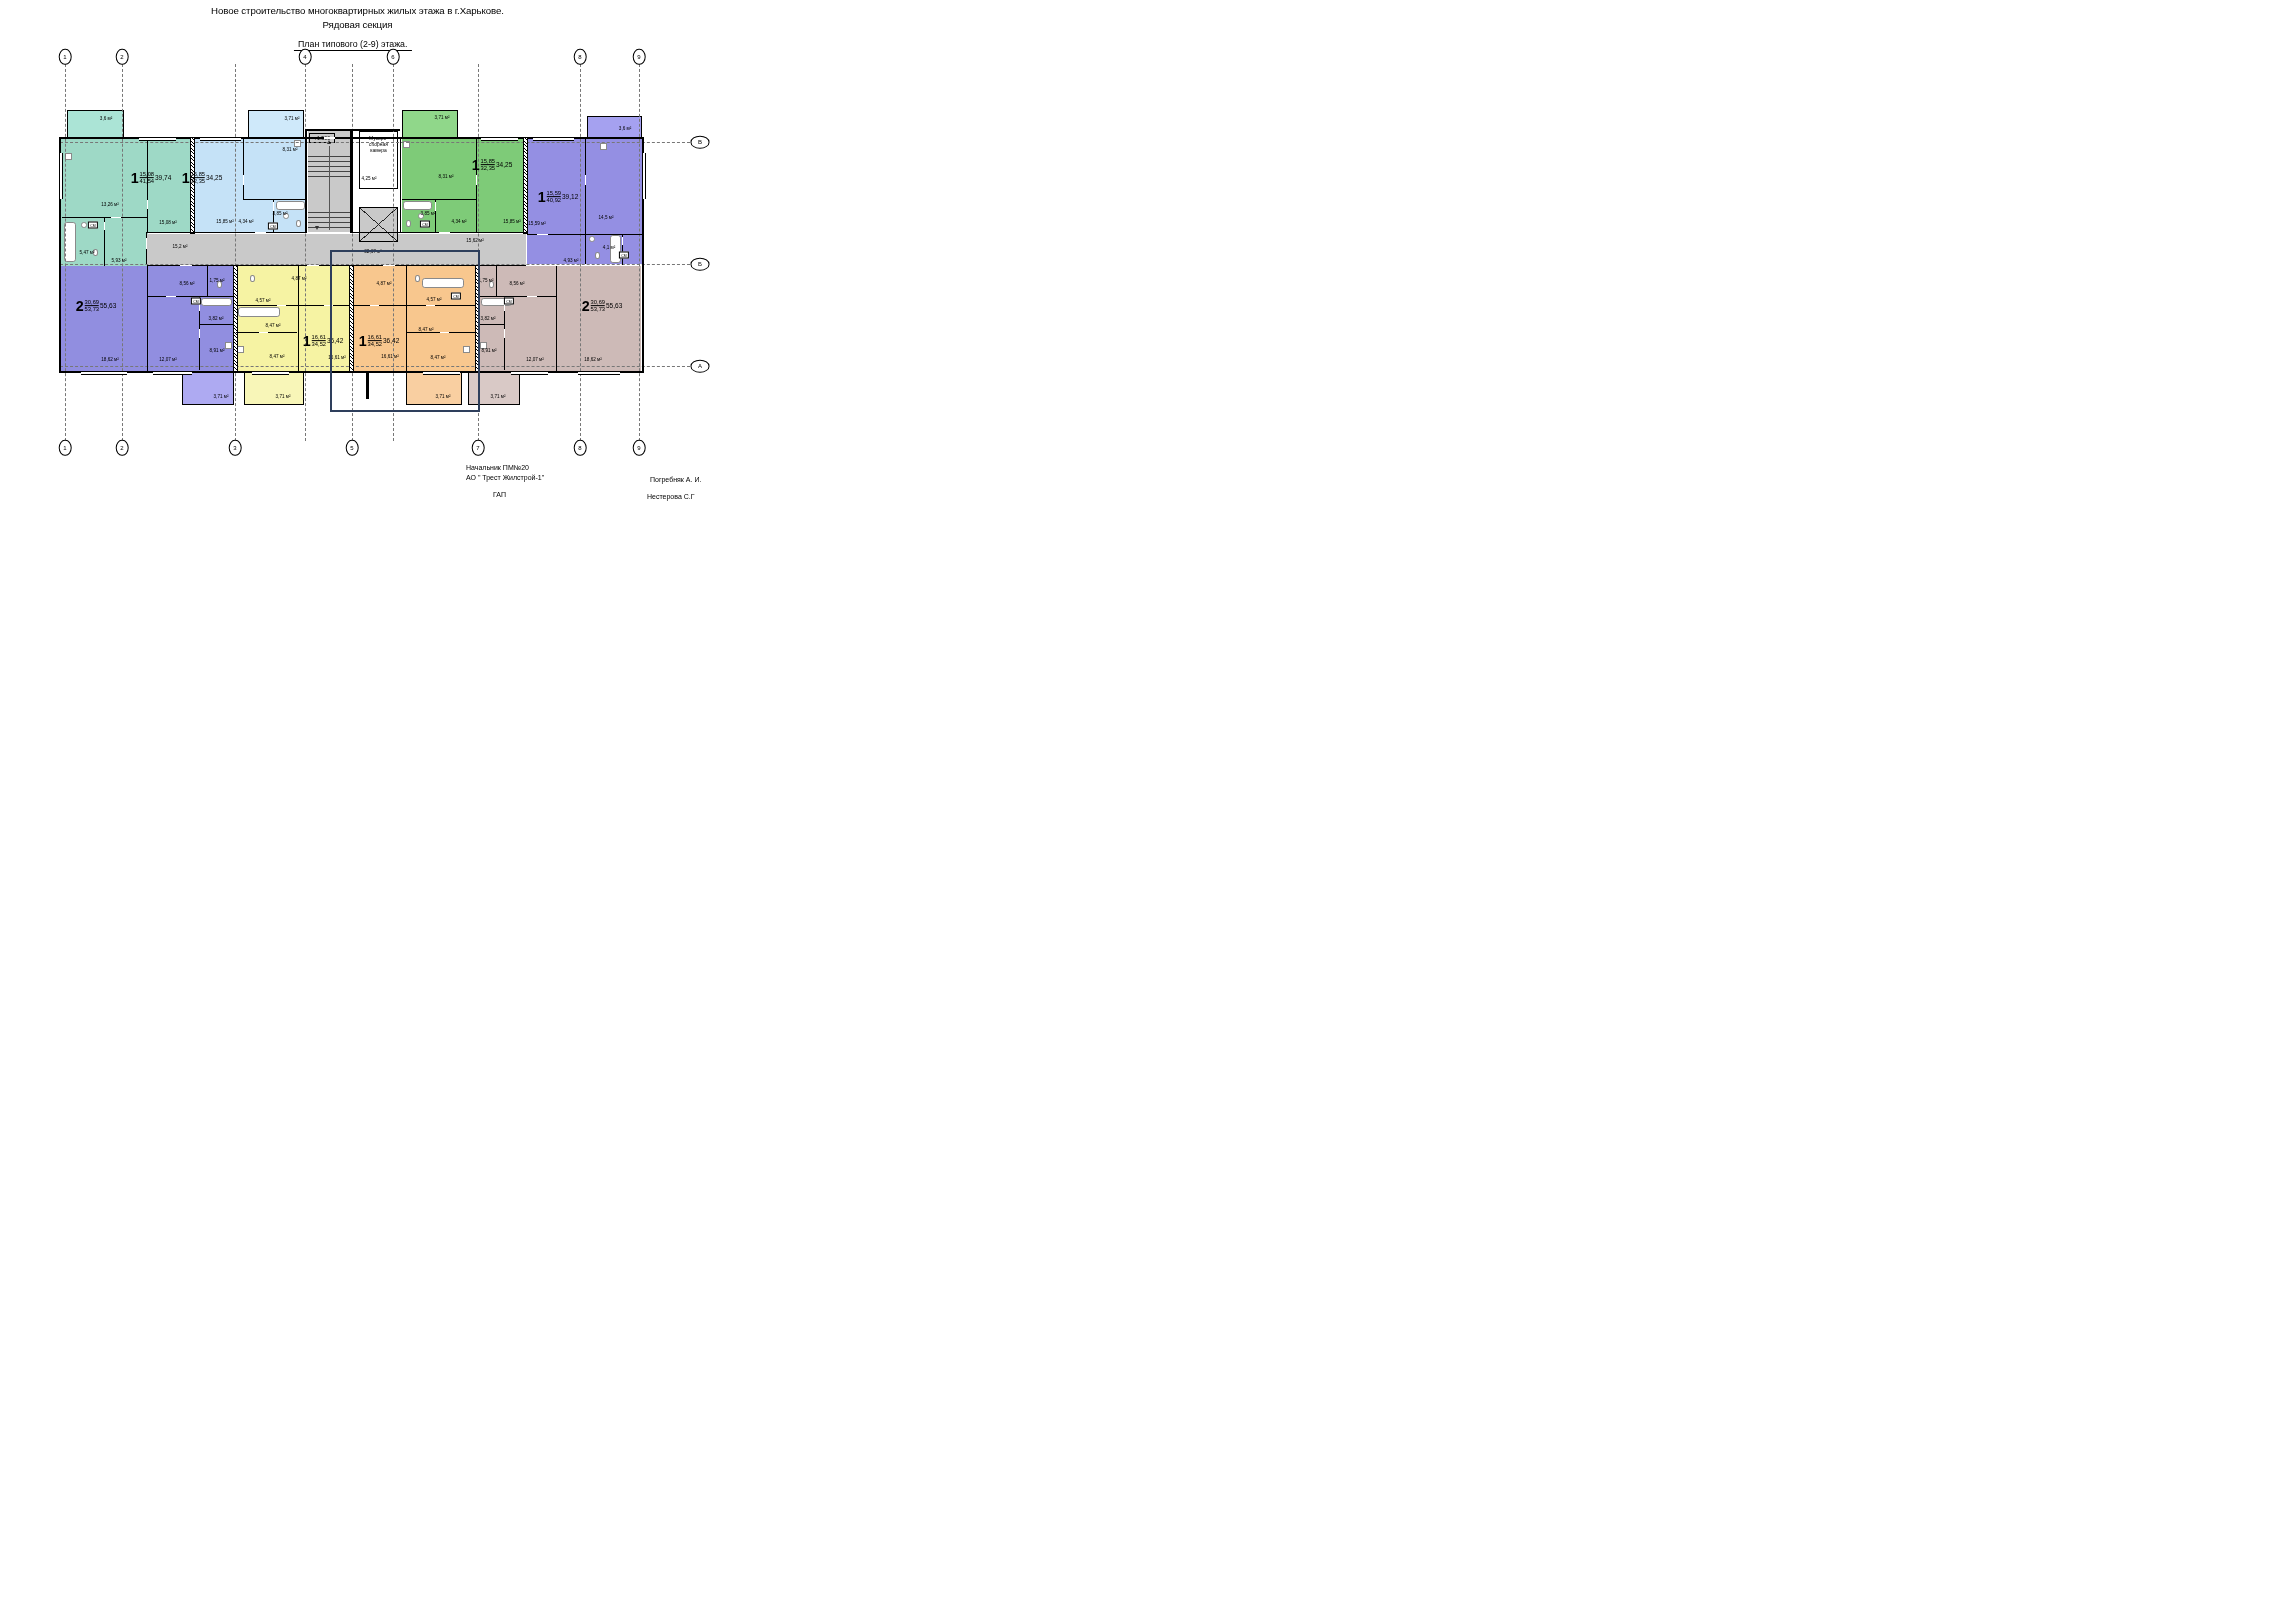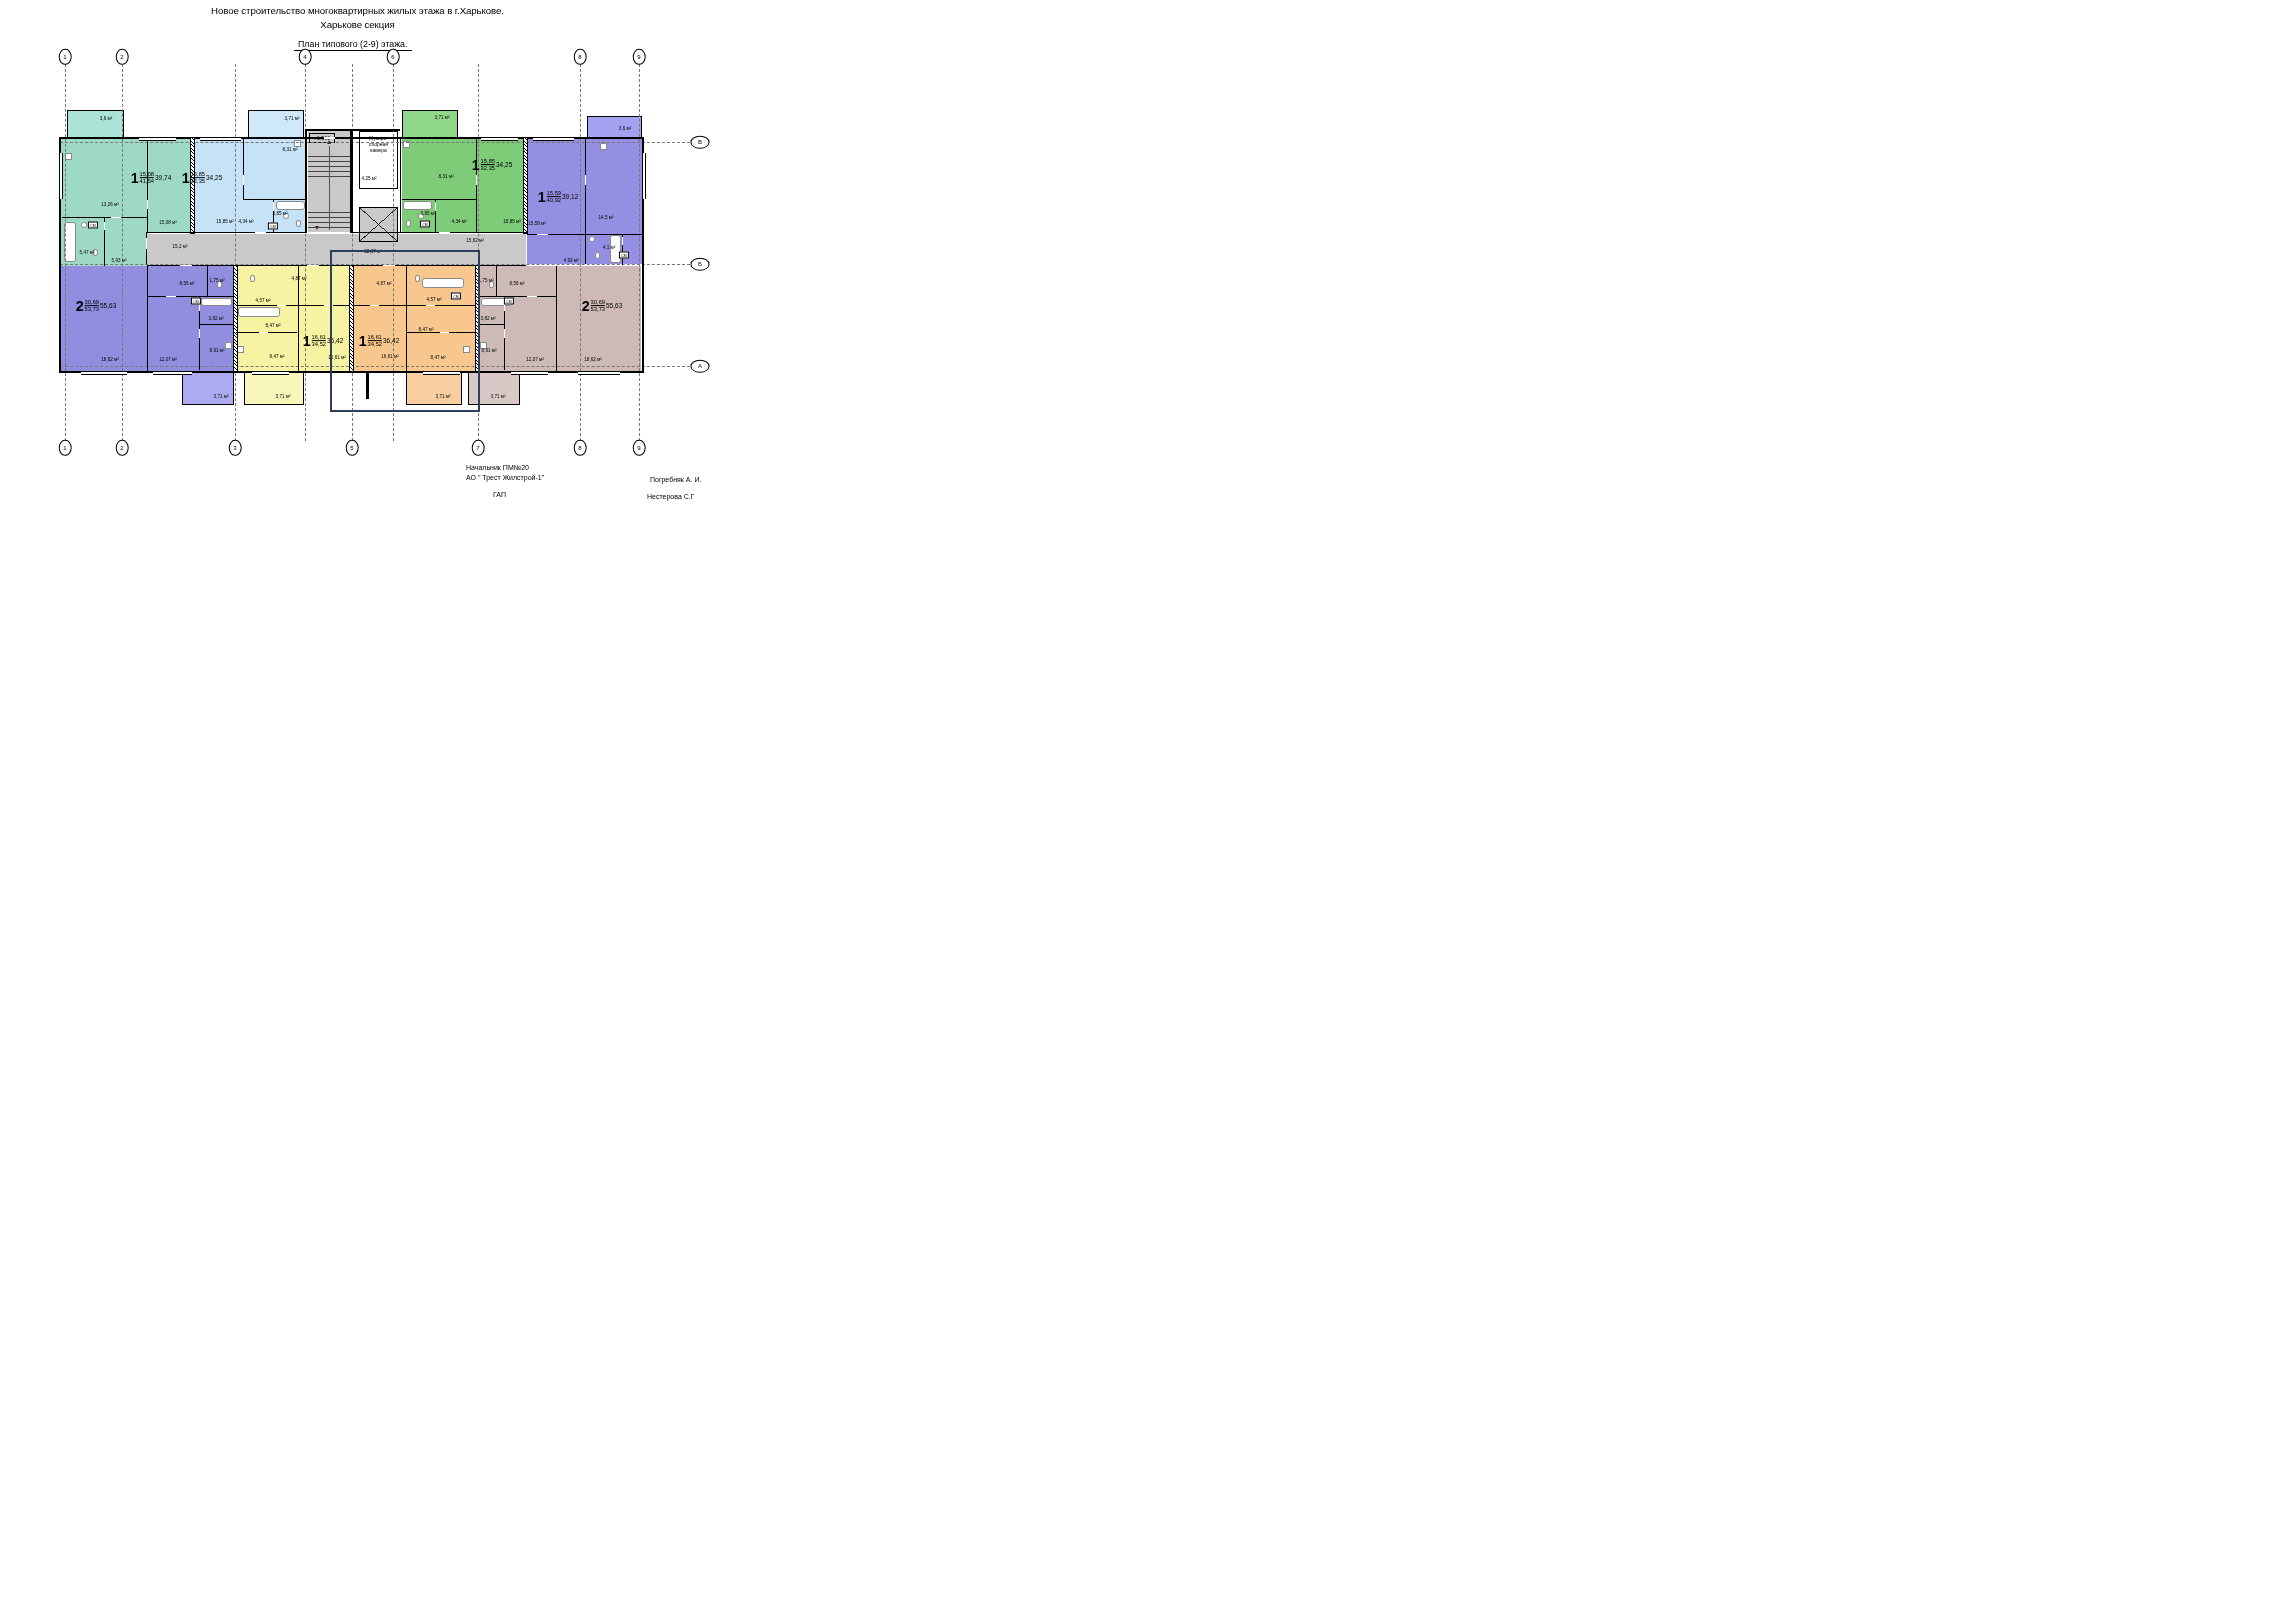--- a/index.html
+++ b/index.html
@@ -45,21 +45,21 @@
   .stove{background:#fff radial-gradient(circle at 28% 28%,#777 0.7px,transparent 1px),#fff radial-gradient(circle at 72% 28%,#777 0.7px,transparent 1px),#fff radial-gradient(circle at 28% 72%,#777 0.7px,transparent 1px),#fff radial-gradient(circle at 72% 72%,#777 0.7px,transparent 1px);}
   .elevation-box{position:absolute;border:0.5px solid #000;font-size:5.3px;display:flex;align-items:center;justify-content:center;z-index:7;}
   .sig{position:absolute;font-size:7px;white-space:nowrap;z-index:30;}
 </style>
 </head>
 <body>
 
 <div class="stage">
 
   <div class="title-line" style="top:4.6px;">Новое строительство многоквартирных жилых этажа  в г.Харькове.</div>
-  <div class="title-line" style="top:18.5px;">Харькове секция</div>
+  <div class="title-line" style="top:18.5px;">Рядовая секция</div>
   <div class="subtitle" style="top:39px;">План типового (2-9) этажа.</div>
 
   <div class="abs" style="left:0;top:0;width:715px;height:505px;">
 
     <div class="axis-v" style="left:65px;top:64px;height:377px;"></div>
     <div class="axis-v" style="left:122px;top:64px;height:377px;"></div>
     <div class="axis-v" style="left:235px;top:64px;height:377px;"></div>
     <div class="axis-v" style="left:305px;top:64px;height:377px;"></div>
     <div class="axis-v" style="left:352px;top:64px;height:377px;"></div>
     <div class="axis-v" style="left:393px;top:64px;height:377px;"></div>

